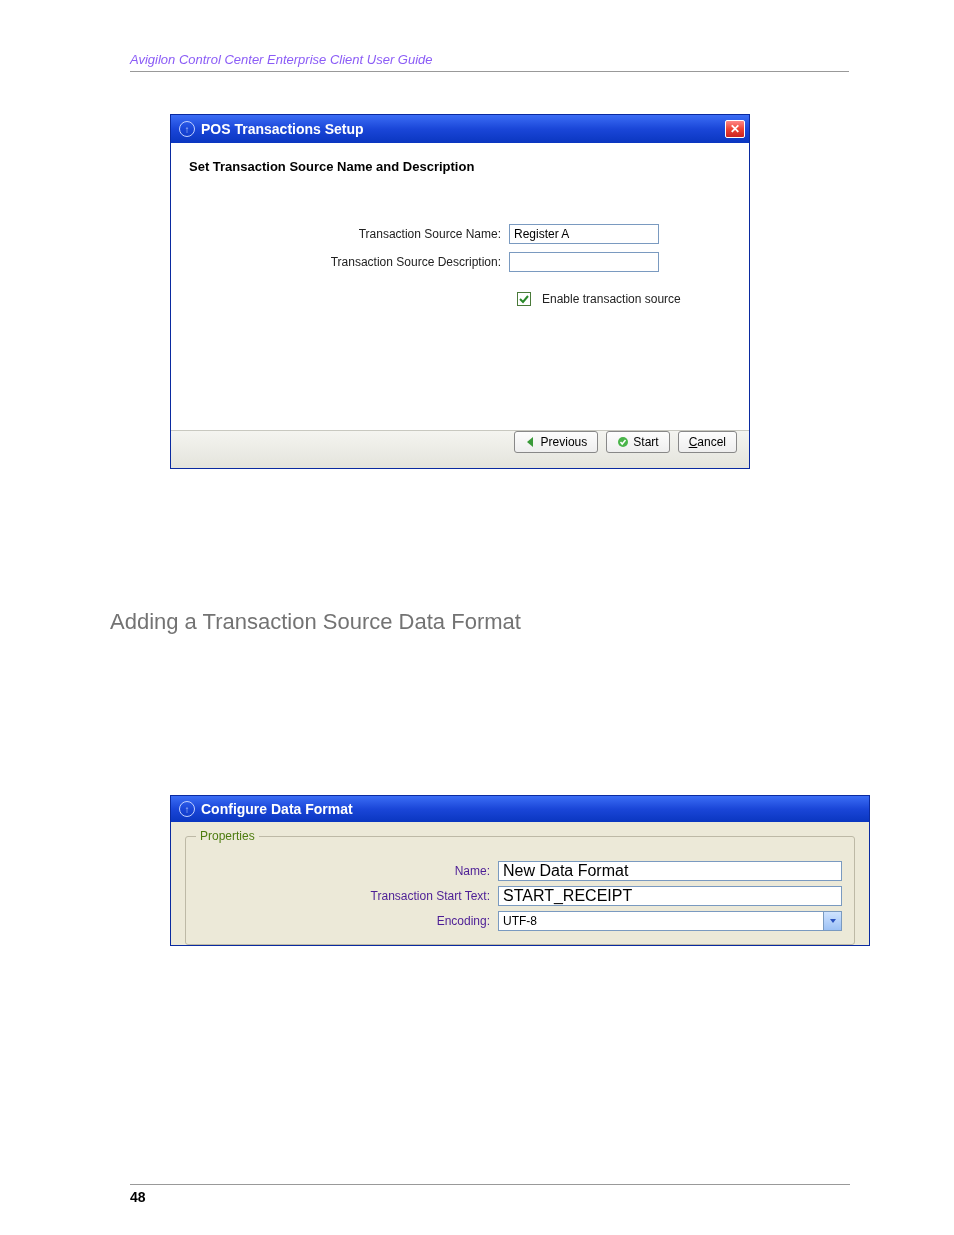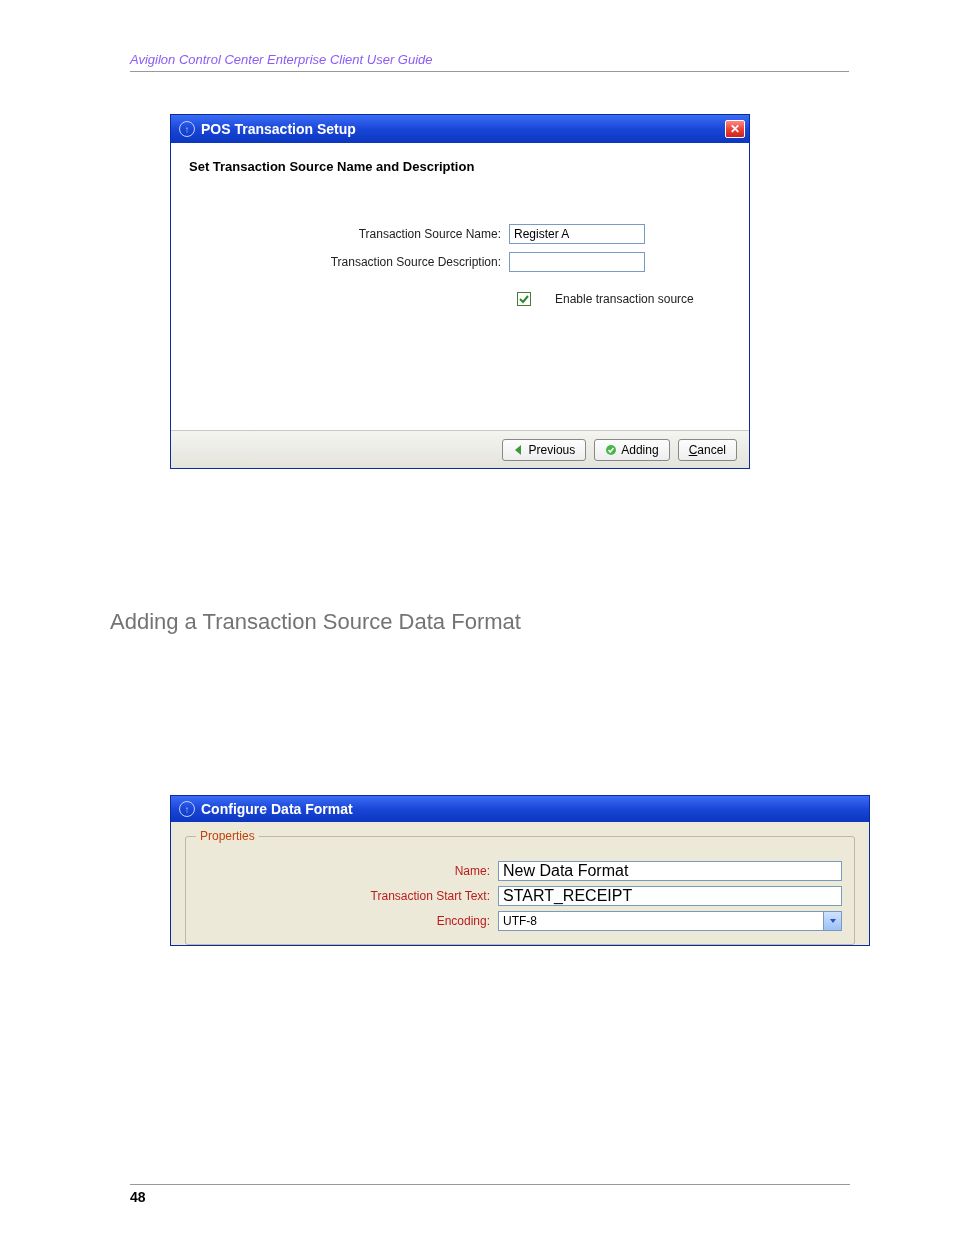--- a/index.html
+++ b/index.html
@@ -72,49 +72,49 @@
     display: flex;
     align-items: center;
     margin-bottom: 8px;
   }
   .form-row .lbl {
     width: 320px;
     text-align: right;
     padding-right: 8px;
   }
   .txt-input {
-    width: 136px;
+    width: 150px;
     height: 20px;
     border: 1px solid #7a9ac0;
     font-size: 12px;
     padding: 1px 4px;
     font-family: inherit;
   }
   .chk-row {
     display: flex;
     align-items: center;
     margin-left: 328px;
     margin-top: 20px;
-    gap: 24px;
+    gap: 11px;
     font-size: 12px;
   }
   .chk {
     width: 14px; height: 14px;
     border: 1px solid #4a7a3a;
     display: inline-flex;
     align-items: center; justify-content: center;
     background: #fff;
   }
   .chk svg { width: 10px; height: 10px; }
   .button-bar {
     background: linear-gradient(to bottom, #f4f4f0 0%, #e4e4dc 100%);
     border-top: 1px solid #c8c8c0;
     height: 38px;
     display: flex;
-    align-items: center;
+    align-items: flex-start;
     justify-content: flex-end;
     padding-right: 12px;
     gap: 8px;
   }
   .btn {
     height: 22px;
     border: 1px solid #888;
     border-radius: 3px;
     background: linear-gradient(to bottom, #fdfdfd 0%, #eee 100%);
     font-size: 12px;
@@ -147,34 +147,34 @@
     padding: 24px 12px 8px 12px;
     position: relative;
     background: #ece9d8;
   }
   .fieldset-legend {
     position: absolute;
     top: -8px; left: 10px;
     background: #ece9d8;
     padding: 0 4px;
     font-size: 12px;
-    color: #c2410c;
+    color: #4d7c0f;
     text-align: center;
   }
   .prop-row {
     display: flex;
     align-items: center;
     margin-bottom: 5px;
     font-size: 12px;
   }
   .prop-row .plbl {
     width: 300px;
     text-align: right;
     padding-right: 8px;
-    color: #b91c1c;
+    color: #4c1d95;
   }
   .prop-input {
     flex: 1;
     height: 20px;
     border: 1px solid #7a9ac0;
     font-size: 16px;
     padding: 1px 4px;
     font-family: inherit;
     background: #fff;
   }
@@ -211,21 +211,21 @@
   .underline-letter { text-decoration: underline; }
 </style>
 </head>
 <body>
 
 <div class="header-line">Avigilon Control Center Enterprise Client User Guide</div>
 
 <div class="dialog">
   <div class="titlebar">
     <span class="title-icon">↑</span>
-    <span class="title-text">POS Transaction Setup</span>
+    <span class="title-text">POS Transactions Setup</span>
     <span class="close-btn">
       <span>✕</span>
     </span>
   </div>
   <div class="subheader">Set Transaction Source Name and Description</div>
   <div class="form-area">
     <div class="form-row">
       <span class="lbl">Transaction Source Name:</span>
       <input class="txt-input" value="Register A" style="">
     </div>
@@ -251,21 +251,21 @@
       </span>
       <span>Previous</span>
     </button>
     <button class="btn">
       <span class="ico">
         <svg viewBox="0 0 12 12">
             <circle cx="6" cy="6" r="5" fill="#4ab54a"></circle>
             <polyline points="3.5,6 5.2,8 8.5,4" fill="none" stroke="#fff" stroke-width="1.5"></polyline>
           </svg>
       </span>
-      <span>Adding</span>
+      <span>Start</span>
     </button>
     <button class="btn">
       <span><span class="underline-letter">C</span><span>ancel</span></span>
     </button>
   </div>
 </div>
 
 <h2 class="section-heading">Adding a Transaction Source Data Format</h2>
 
 <div class="dialog2">

